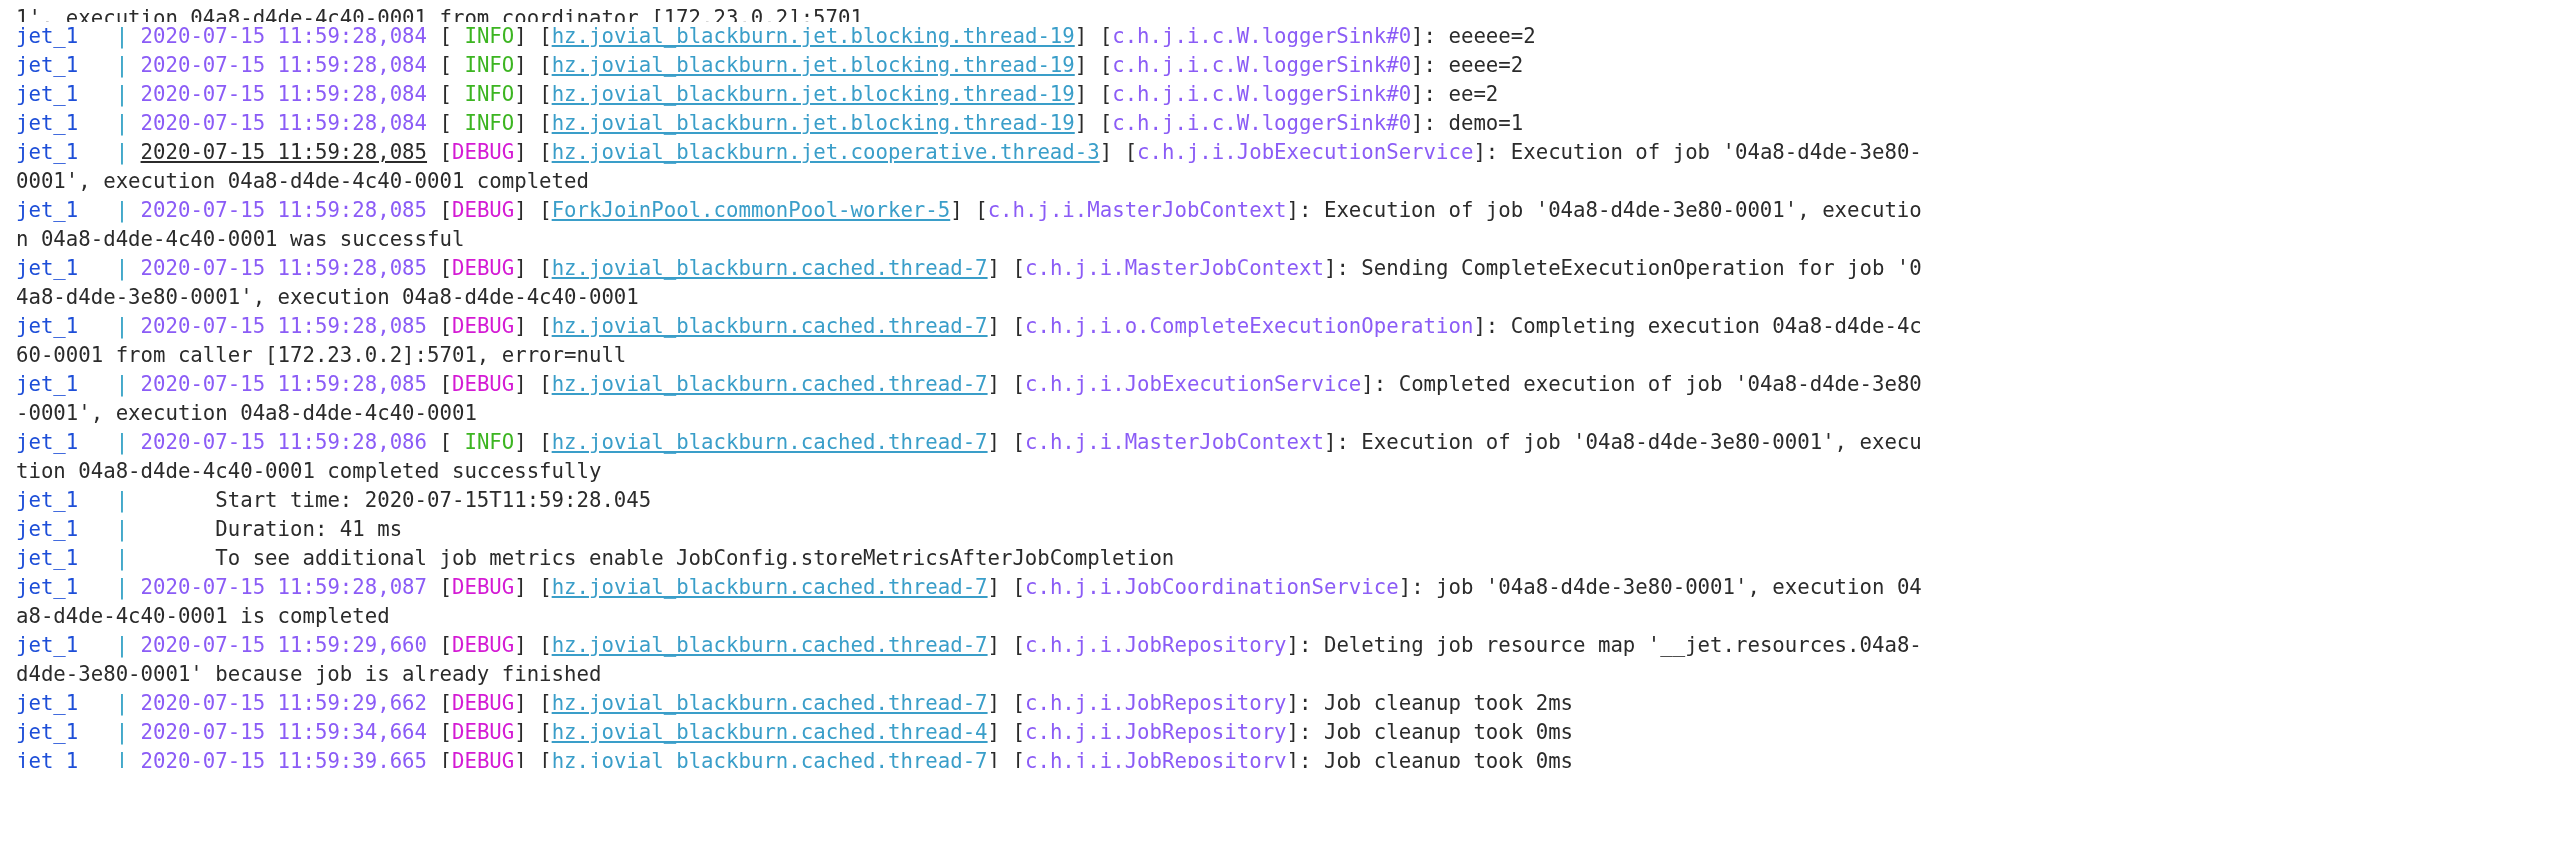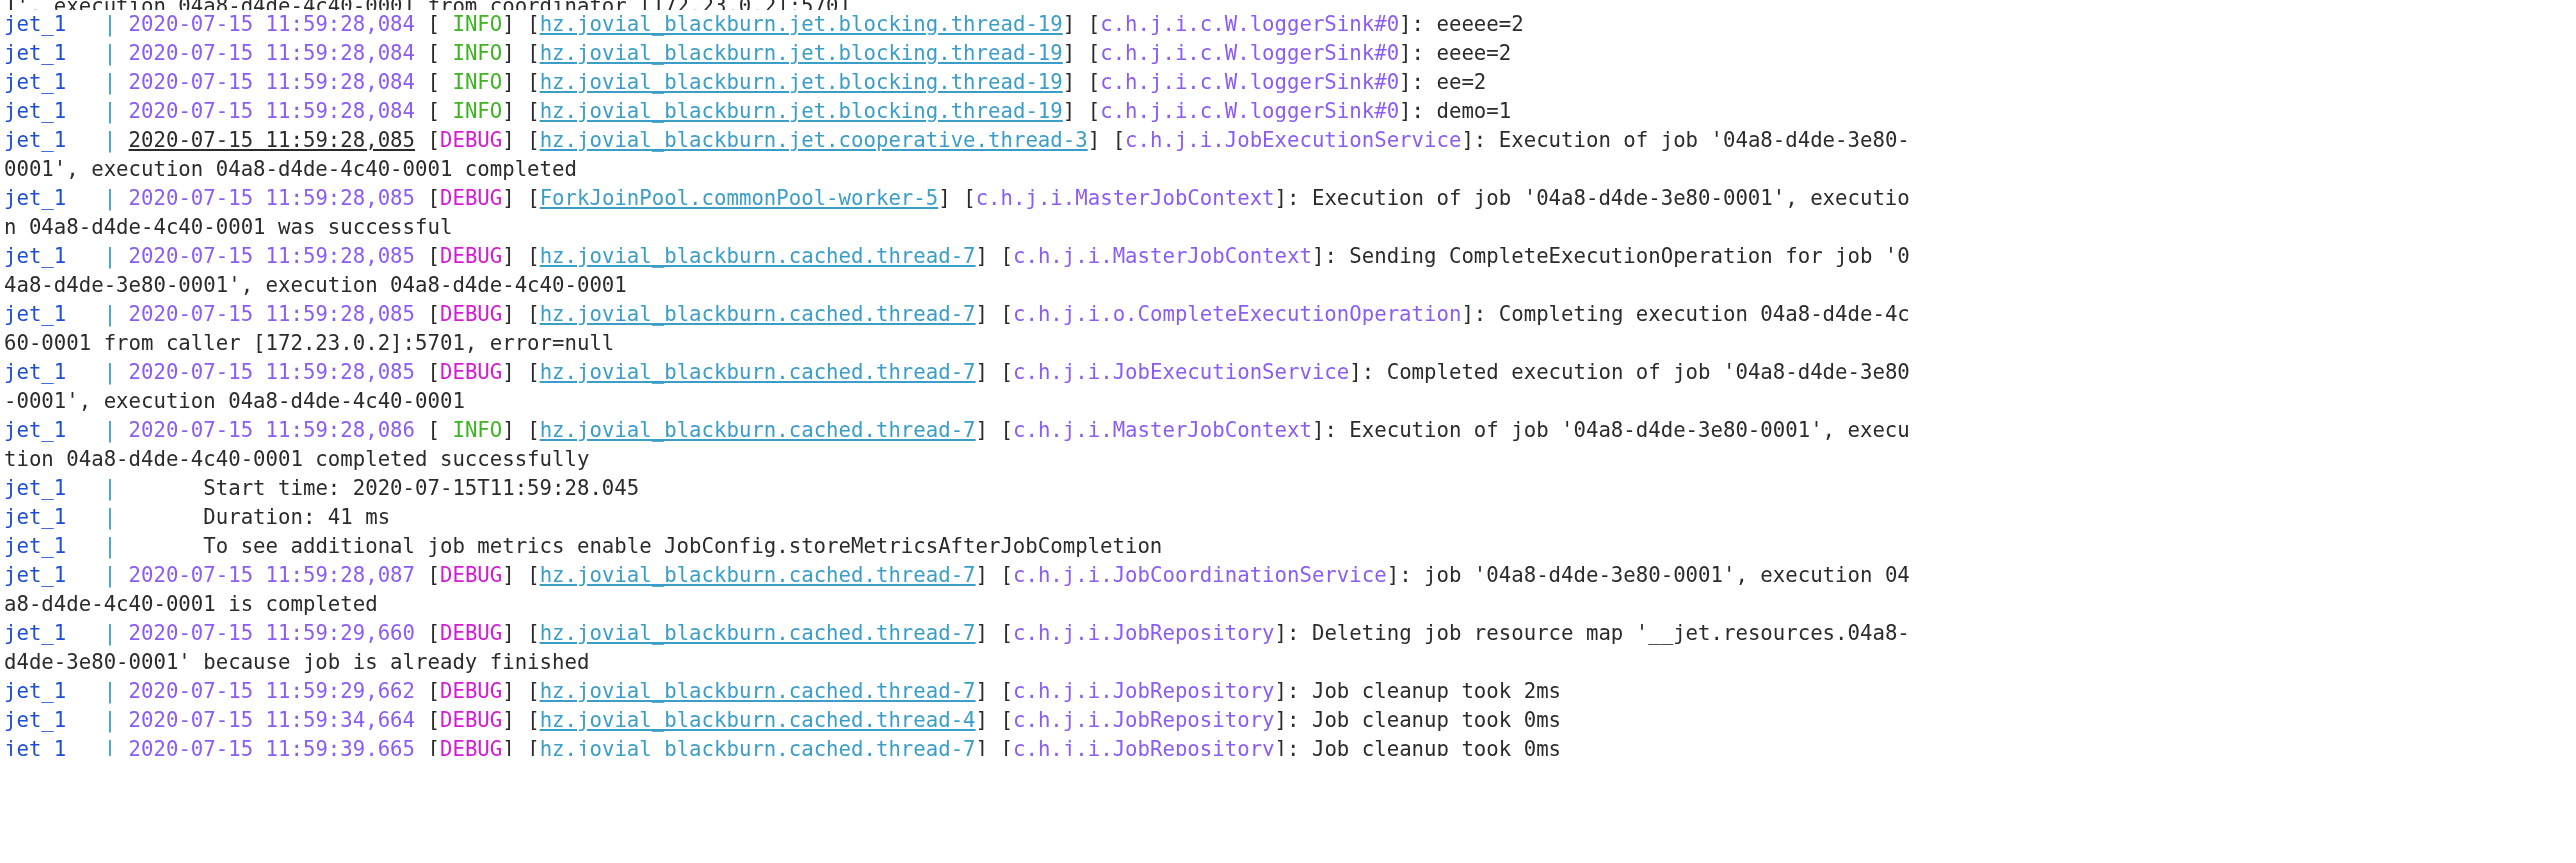--- a/index.html
+++ b/index.html
@@ -11,21 +11,21 @@
   }
   body {
     font-family: "DejaVu Sans Mono", "Liberation Mono", monospace;
   }
   #terminal {
     width: 2576px;
     height: 864px;
     background: #ffffff;
     overflow: hidden;
     box-sizing: border-box;
-    padding: 4px;
+    padding: 16px;
   }
   .log-line {
     font-family: "DejaVu Sans Mono", "Liberation Mono", monospace;
     font-size: 20.7px;
     line-height: 29px;
     white-space: pre;
     letter-spacing: 0px;
     color: #2b2b2b;
     margin: 0;
     padding: 0;

